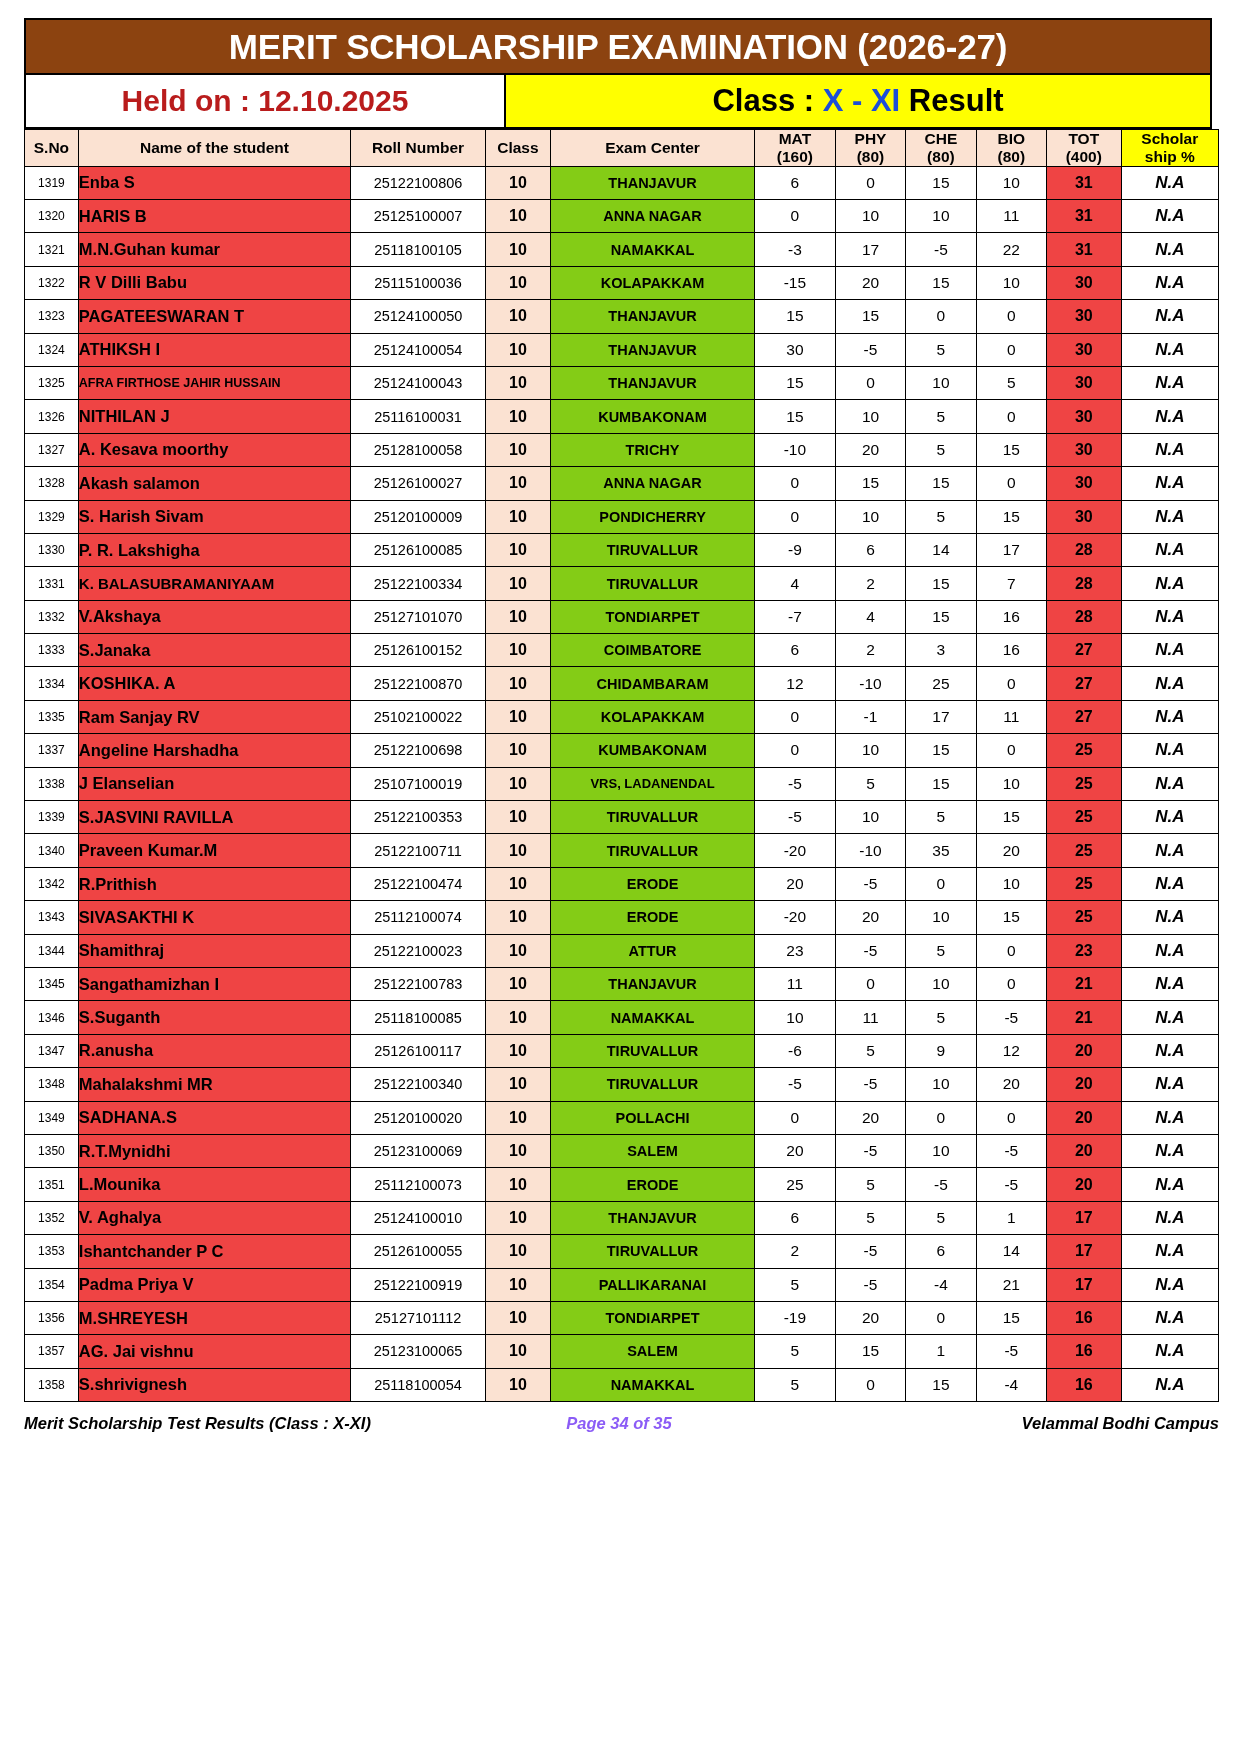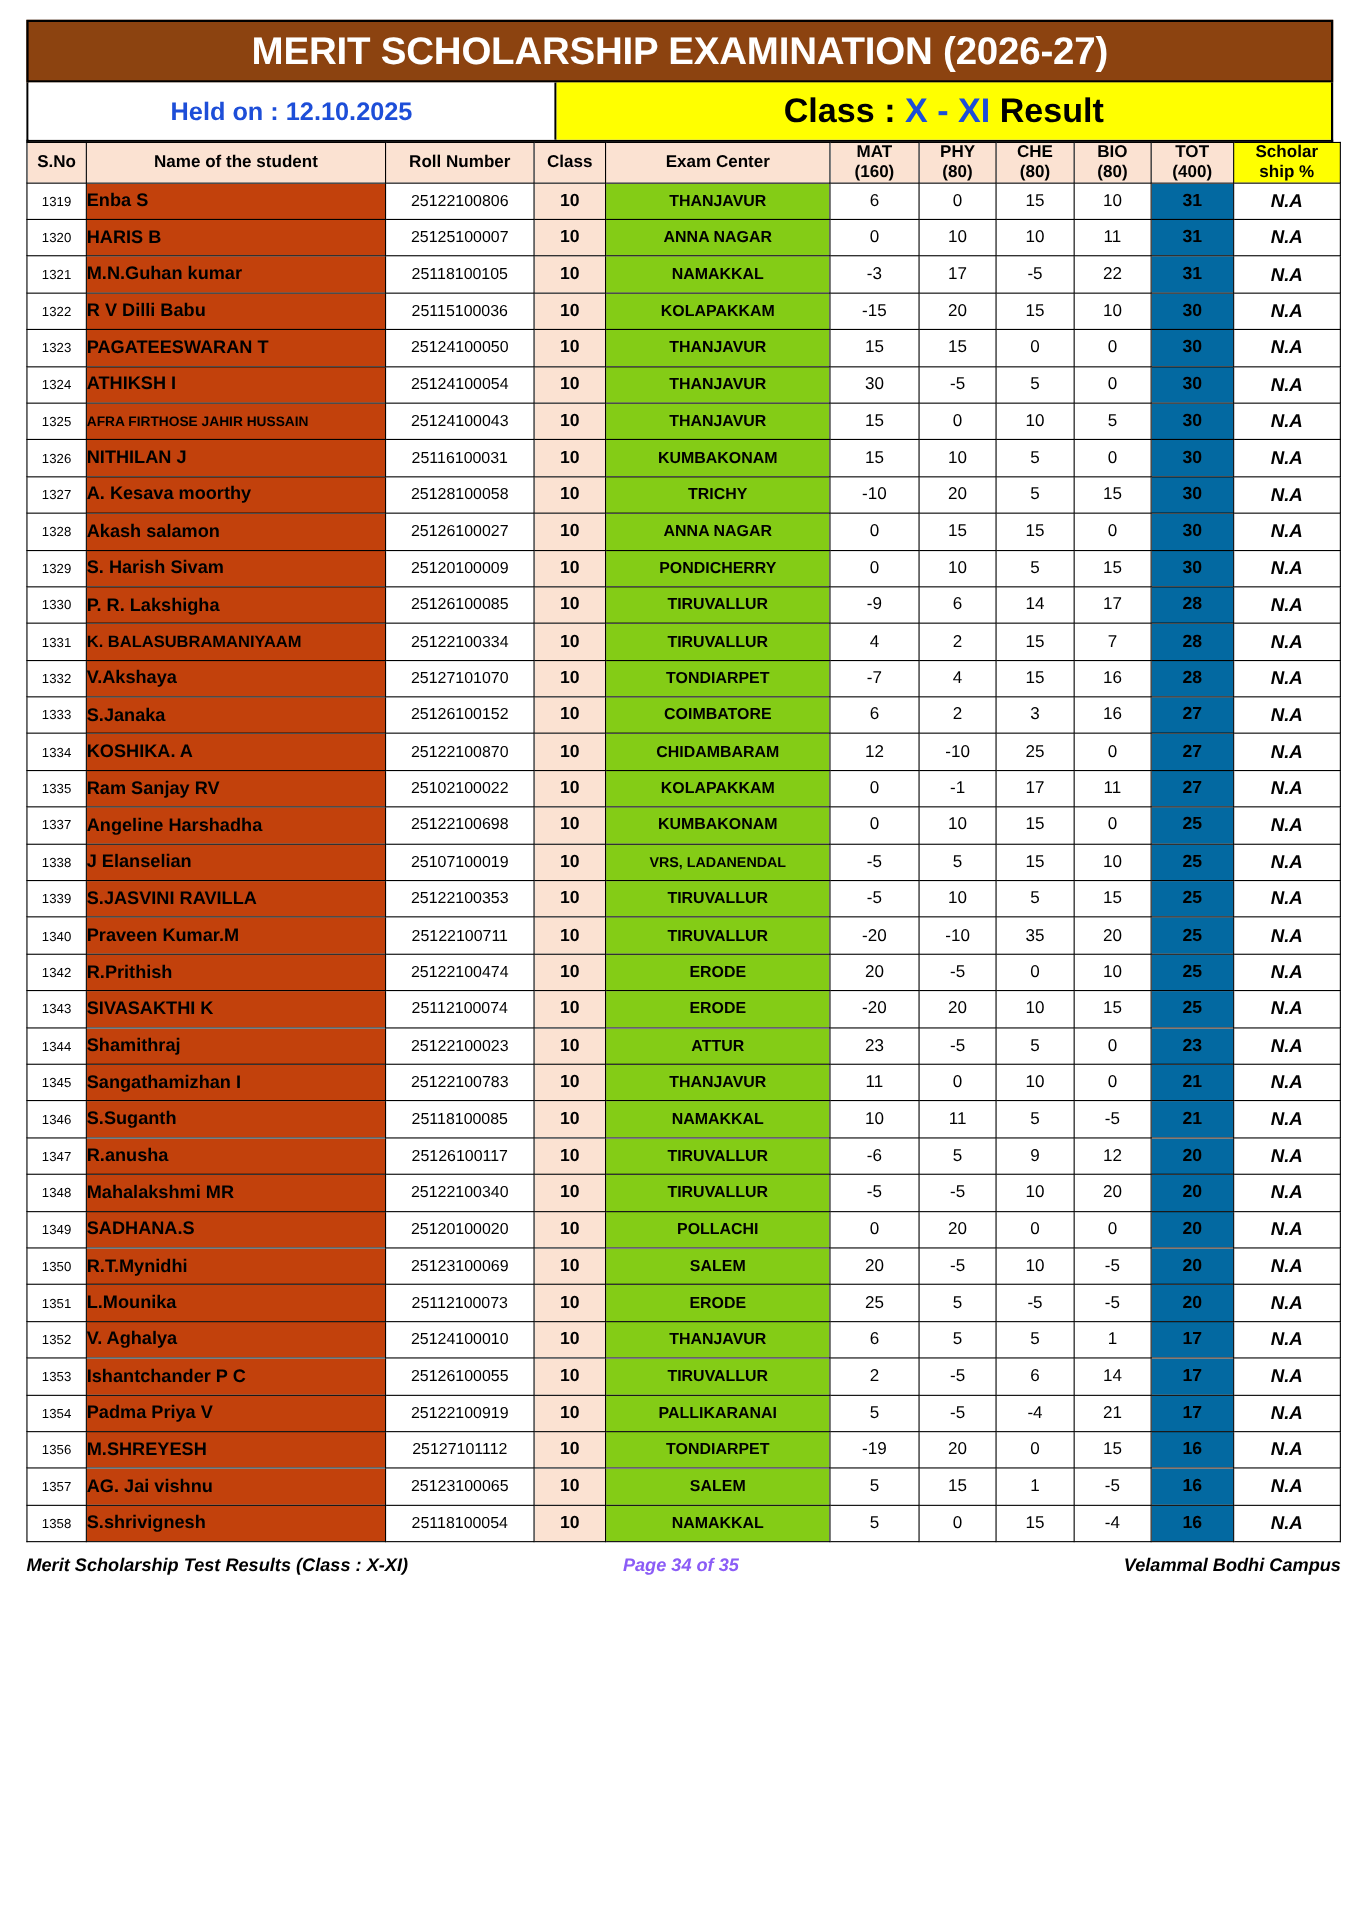--- a/index.html
+++ b/index.html
@@ -52,22 +52,22 @@
   }
   .subhead-left {
     width: 478px;
     background: #ffffff;
     display: flex;
     align-items: center;
     justify-content: center;
     border-right: 2px solid #000000;
   }
   .held-text {
-    color: #1d4ed8;
-    font-size: 23px;
+    color: #b91c1c;
+    font-size: 30px;
     font-weight: bold;
     white-space: nowrap;
   }
   .subhead-right {
     flex: 1;
     background: #ffff00;
     display: flex;
     align-items: center;
     justify-content: center;
     gap: 0px;
@@ -128,21 +128,21 @@
   td.sno {
     text-align: center;
     font-size: 12px;
     background: #ffffff;
   }
   td.name {
     text-align: left;
     padding-left: 6px;
     font-weight: bold;
     font-size: 16.5px;
-    background: #c2410c;
+    background: #ef4444;
   }
   td.name.tiny   { font-size: 12.5px; }
   td.name.small  { font-size: 15px; }
   td.roll {
     text-align: center;
     font-size: 14.5px;
     background: #ffffff;
   }
   td.cls {
     text-align: center;
@@ -159,21 +159,21 @@
   td.center.long { font-size: 13px; }
   td.mark {
     text-align: center;
     font-size: 15.5px;
     background: #ffffff;
   }
   td.tot {
     text-align: center;
     font-weight: bold;
     font-size: 16px;
-    background: #0369a1;
+    background: #ef4444;
   }
   td.sch {
     text-align: center;
     font-weight: bold;
     font-style: italic;
     font-size: 17px;
     background: #ffffff;
   }
 
   

